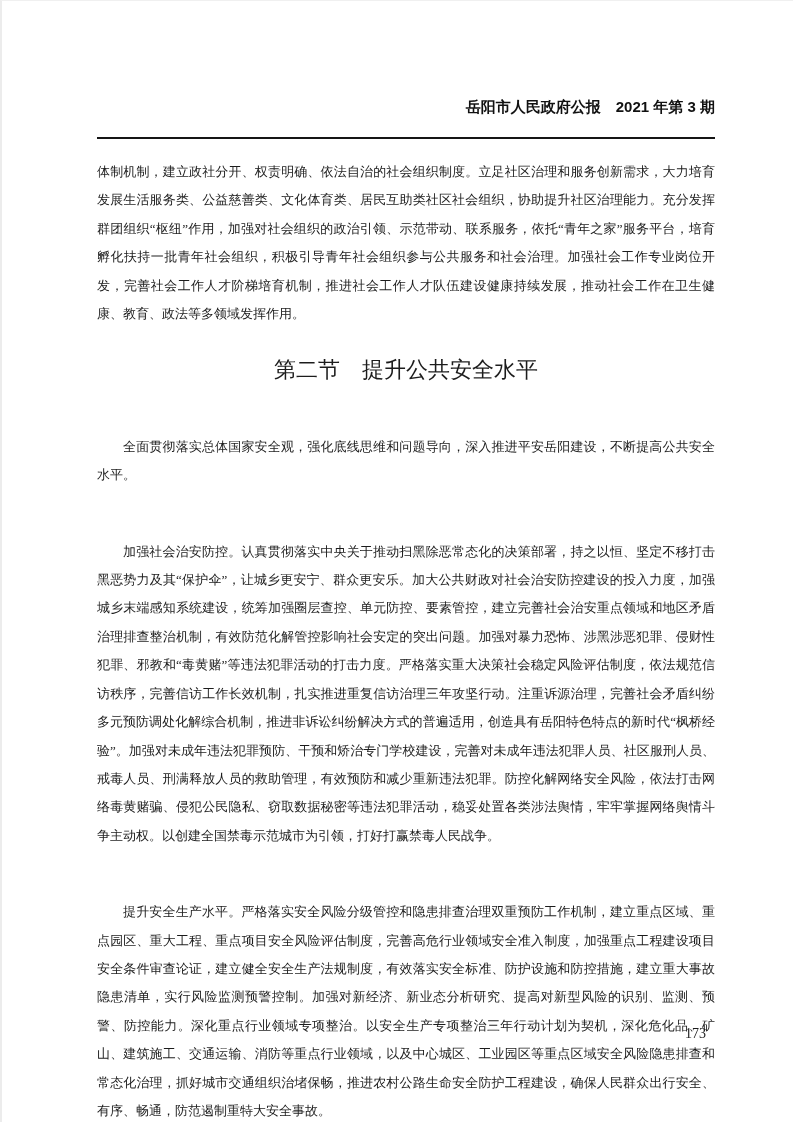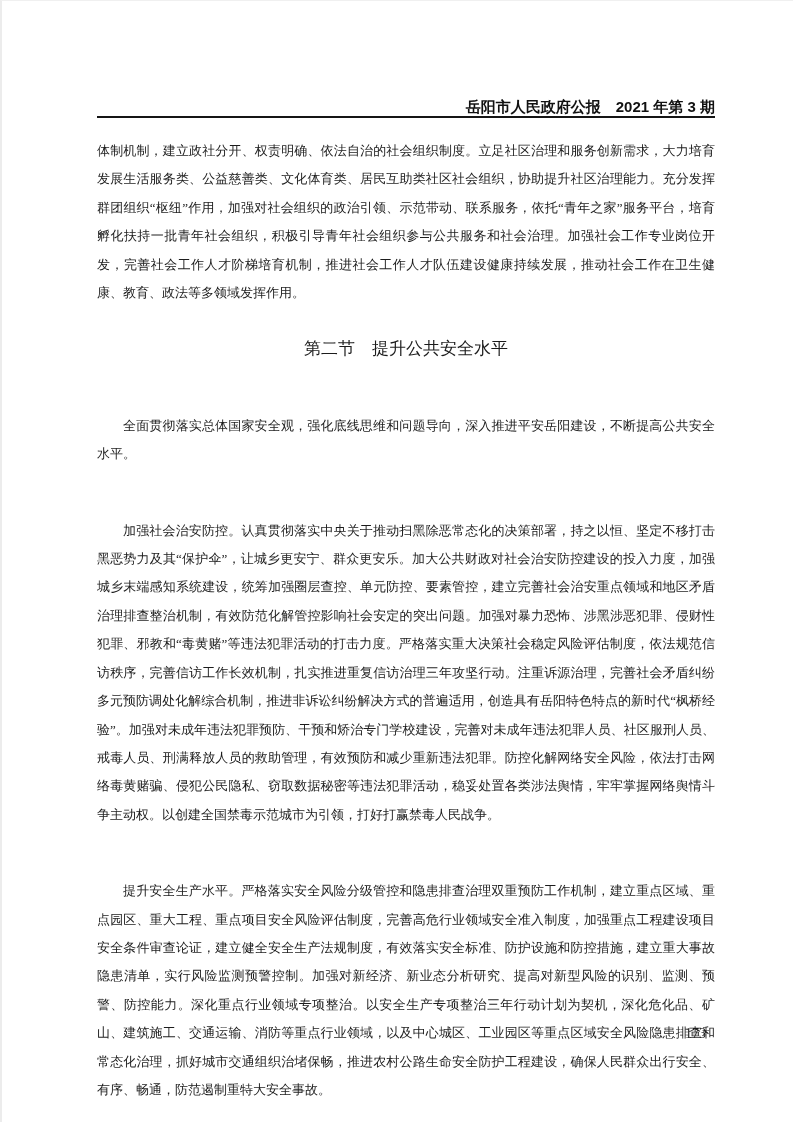--- a/index.html
+++ b/index.html
@@ -24,21 +24,21 @@
     left: 95px;
     top: 96px;
     width: 618px;
   }
   .running-head {
     text-align: right;
     font-family: "Liberation Sans", "DejaVu Sans", sans-serif;
     font-weight: bold;
     font-size: 15px;
     line-height: 19px;
-    padding-bottom: 0;
+    padding-bottom: 21px;
     color: #111111;
   }
   .head-rule {
     border: none;
     border-top: 2px solid #151515;
     margin: 0 0 0 0;
   }
   .body-text p {
     margin: 0;
     font-size: 13px;
@@ -49,21 +49,21 @@
   }
   .body-text p.first {
     margin-top: 19px;
     text-indent: 0;
   }
   .body-text p.indent {
     text-indent: 2em;
     margin-top: 48px;
   }
   .section-heading {
-    font-size: 17px;
+    font-size: 22px;
     line-height: 28.4px;
     text-align: center;
     font-weight: normal;
     margin: 28px 0 28px 0;
     color: #1c1c1c;
   }
   .page-number {
     position: absolute;
     top: 1024px;
     right: 87px;

